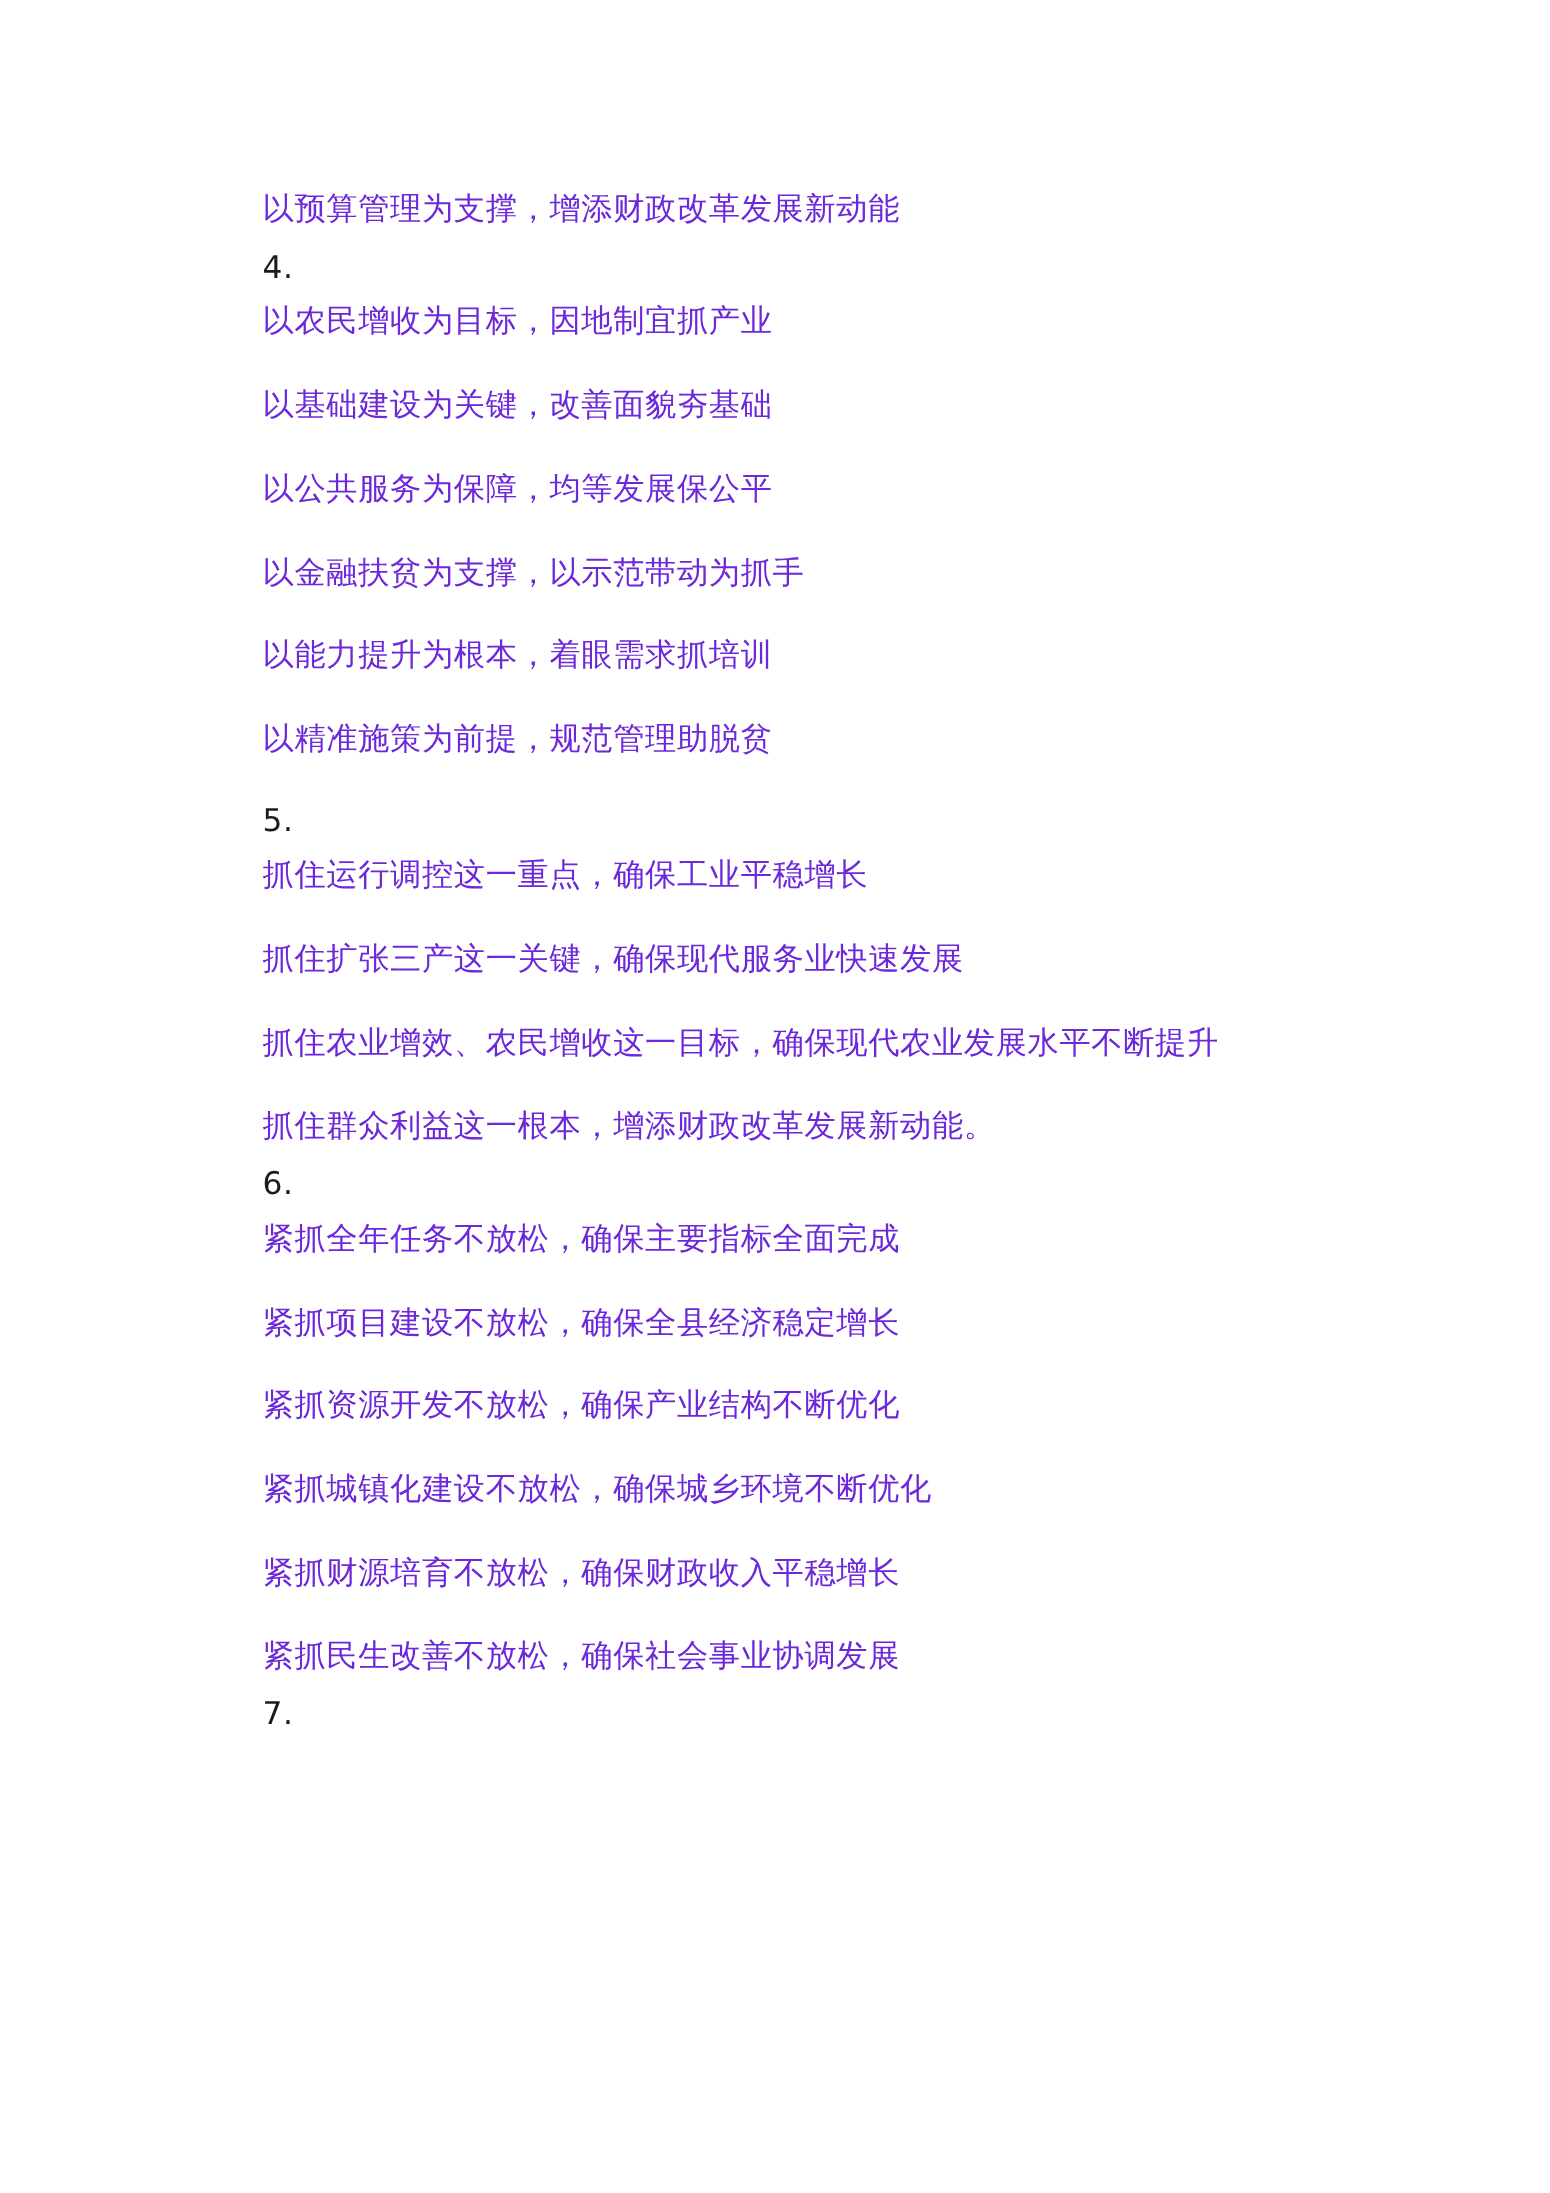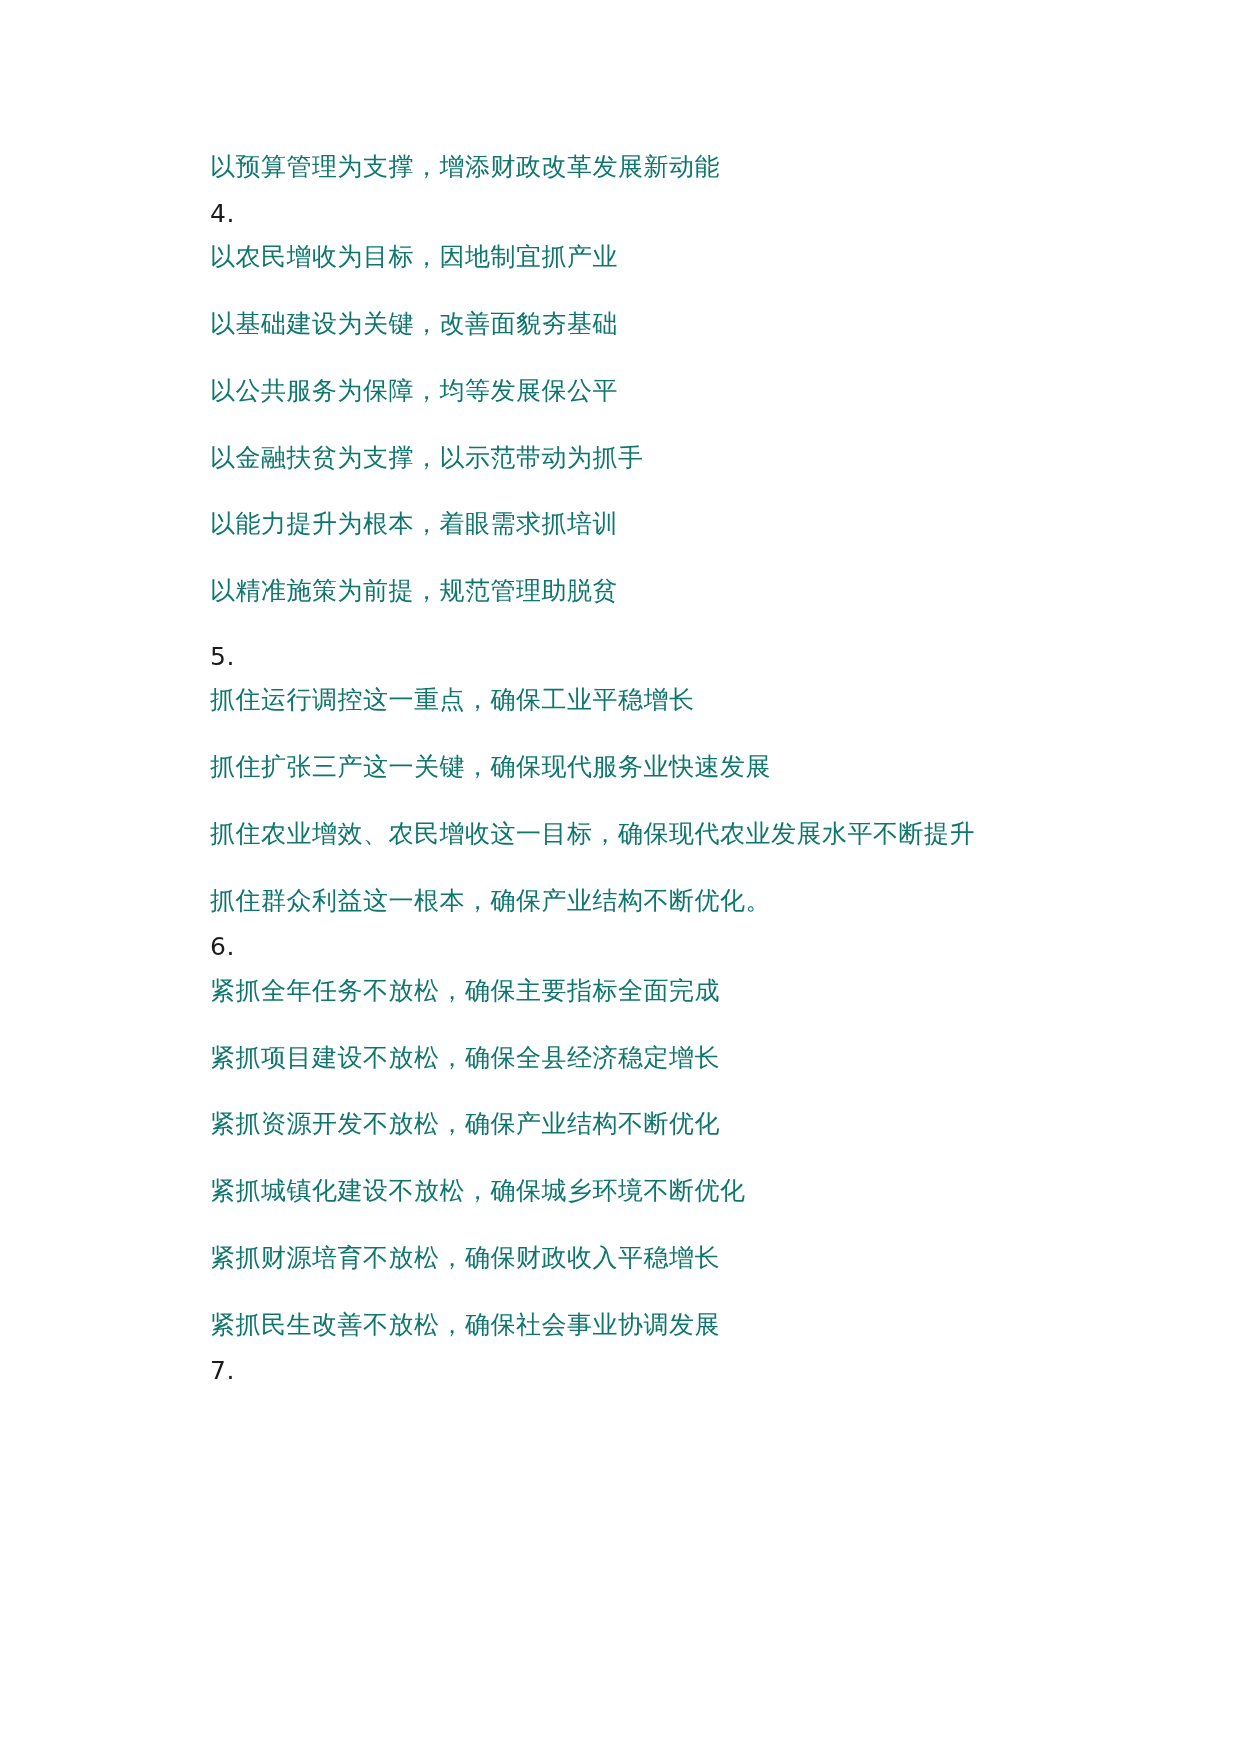--- a/index.html
+++ b/index.html
@@ -21,21 +21,21 @@
     box-sizing: border-box;
     padding: 150px 210px 120px 210px;
   }
   .doc-body {
     width: 830px;
   }
   .line {
     font-size: 25px;
     line-height: 1.35;
     letter-spacing: 0.5px;
-    color: #0f766e;
+    color: #6d28d9;
     white-space: pre-wrap;
   }
   .para {
     margin: 0 0 33px 0;
   }
   .para.tight {
     margin-bottom: 14px;
   }
   .numbering {
     font-size: 25px;
@@ -55,21 +55,21 @@
       <div class="line para">以农民增收为目标，因地制宜抓产业</div>
       <div class="line para">以基础建设为关键，改善面貌夯基础</div>
       <div class="line para">以公共服务为保障，均等发展保公平</div>
       <div class="line para">以金融扶贫为支撑，以示范带动为抓手</div>
       <div class="line para">以能力提升为根本，着眼需求抓培训</div>
       <div class="line para">以精准施策为前提，规范管理助脱贫</div>
       <div class="numbering">5.</div>
       <div class="line para">抓住运行调控这一重点，确保工业平稳增长</div>
       <div class="line para">抓住扩张三产这一关键，确保现代服务业快速发展</div>
       <div class="line para">抓住农业增效、农民增收这一目标，确保现代农业发展水平不断提升</div>
-      <div class="line para tight">抓住群众利益这一根本，确保产业结构不断优化。</div>
+      <div class="line para tight">抓住群众利益这一根本，增添财政改革发展新动能。</div>
       <div class="numbering">6.</div>
       <div class="line para">紧抓全年任务不放松，确保主要指标全面完成</div>
       <div class="line para">紧抓项目建设不放松，确保全县经济稳定增长</div>
       <div class="line para">紧抓资源开发不放松，确保产业结构不断优化</div>
       <div class="line para">紧抓城镇化建设不放松，确保城乡环境不断优化</div>
       <div class="line para">紧抓财源培育不放松，确保财政收入平稳增长</div>
       <div class="line para tight">紧抓民生改善不放松，确保社会事业协调发展</div>
       <div class="numbering">7.</div>
     </div>
 </div>

